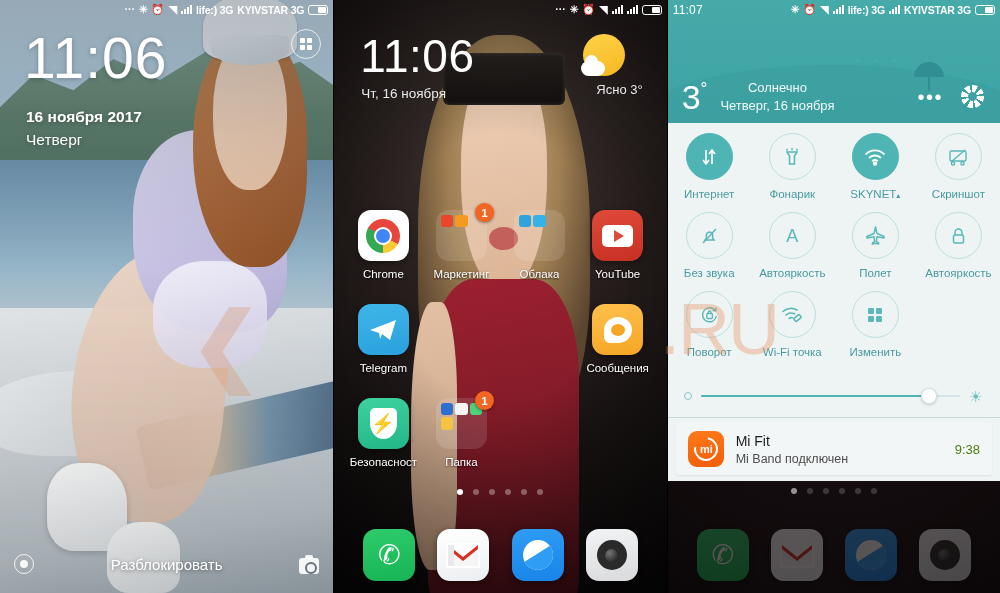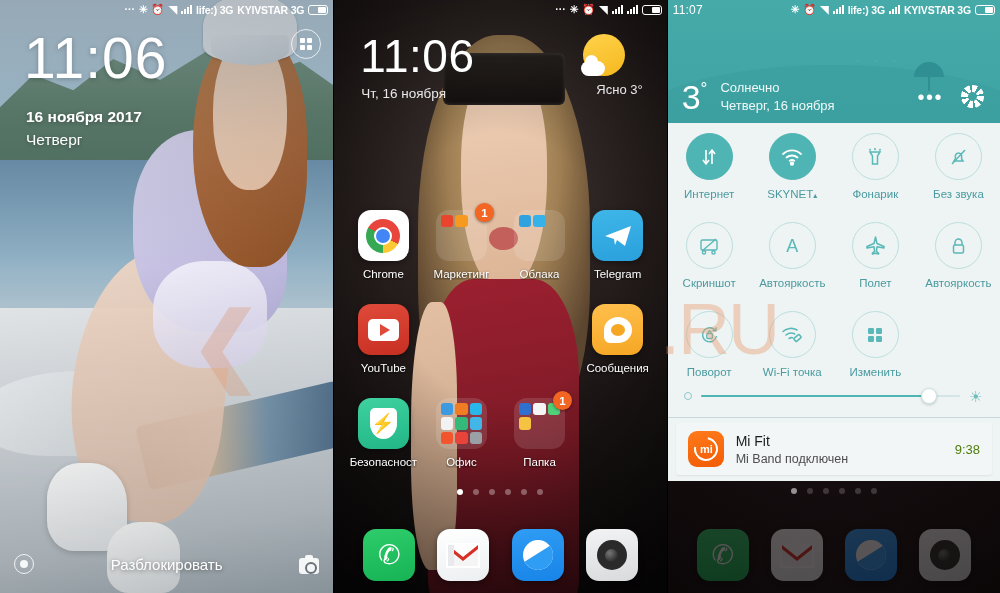--- a/index.html
+++ b/index.html
@@ -211,32 +211,32 @@
   .scan:before{border-top:2px solid #fff;border-left:2px solid #fff;
     border-top-left-radius:3px;clip-path:polygon(0 0,42% 0,42% 14%,14% 14%,14% 42%,0 42%);}
   .scan:after{border-bottom:2px solid #fff;border-right:2px solid #fff;
     border-bottom-right-radius:3px;clip-path:polygon(58% 100%,100% 100%,100% 58%,86% 58%,86% 86%,58% 86%);}
 
   .wx { position:absolute; left:0; right:0; top:70px; height:53px;
     display:flex; align-items:center; padding:0 14px; }
   .wx-t { font-size:34px; color:#fff; font-weight:300; line-height:1; }
   .wx-deg{font-size:17px;vertical-align:top;}
   .wx-col { margin-left:13px; color:rgba(255,255,255,.92); }
-  .wx-c1 { font-size:13px; }
+  .wx-c1 { font-size:13px;text-align:center; }
   .wx-c2 { font-size:13px; margin-top:3px; }
   .wx-dots { margin-left:auto; color:#fff; font-size:20px; letter-spacing:1.5px; line-height:1;}
   .wx-gear { margin-left:18px; margin-right:2px; width:23px; height:23px; position:relative;}
   .wx-gear:before{content:"";position:absolute;inset:0;border-radius:50%;
     background:conic-gradient(#fff 0 8%,transparent 0 12.5%,#fff 0 20.5%,transparent 0 25%,
     #fff 0 33%,transparent 0 37.5%,#fff 0 45.5%,transparent 0 50%,#fff 0 58%,transparent 0 62.5%,
     #fff 0 70.5%,transparent 0 75%,#fff 0 83%,transparent 0 87.5%,#fff 0 95.5%,transparent 0 100%);}
   .wx-gear:after{content:"";position:absolute;inset:7px;border-radius:50%;background:#3ea3a3;}
 
   .tg-grid { position:absolute; left:0; right:0; top:133px; display:grid;
-    grid-template-columns:repeat(4,1fr); row-gap:22px; }
+    grid-template-columns:repeat(4,1fr); row-gap:12px; }
   .tg { display:flex; flex-direction:column; align-items:center; }
   .tg-c { width:47px; height:47px; border-radius:50%; border:1.4px solid #bcdede;
     display:flex; align-items:center; justify-content:center; color:#5bb8b8; }
   .tg-c.on { background:#4fb4b4; border-color:#4fb4b4; color:#fff; }
   .tg-l { margin-top:8px; font-size:11.5px; color:#4a9a9f; white-space:nowrap; }
   .tg-l .caret { font-size:8px; }
 
   .bright { position:absolute; left:0; right:0; top:384px; height:24px;
     display:flex; align-items:center; padding:0 16px; gap:9px; }
   .b-min { width:8px; height:8px; border-radius:50%; border:1.4px solid #8fc6c8; }
@@ -404,38 +404,38 @@
           <div class="fmini" style="background:#2ea3e0"></div>
           <div class="fmini" style="background:#37b2e8"></div>
           <div class="fmini" style="background:transparent"></div>
         </div>
           </div>
         <div class="ilabel">Облака</div>
       </div>
 
       <div class="cell">
         <div class="iwrap">
-            <div class="icon tg-i">
-          <svg width="30" height="26" viewBox="0 0 30 26">
-                <polygon points="2,13 28,3 22,23 14,17 12,22 11,16" fill="#fff"></polygon>
-              </svg>
-        </div>
-          </div>
-        <div class="ilabel">Telegram</div>
-      </div>
-
-      <div class="cell">
-        <div class="iwrap">
             <div class="icon yt-i">
           <div class="yt-box">
                 <div class="yt-tri"></div>
               </div>
             </div>
           </div>
         <div class="ilabel">YouTube</div>
+      </div>
+
+      <div class="cell">
+        <div class="iwrap">
+            <div class="icon tg-i">
+          <svg width="30" height="26" viewBox="0 0 30 26">
+                <polygon points="2,13 28,3 22,23 14,17 12,22 11,16" fill="#fff"></polygon>
+              </svg>
+        </div>
+          </div>
+        <div class="ilabel">Telegram</div>
       </div>
 
       <div class="cell"></div>
       <div class="cell"></div>
 
       <div class="cell">
         <div class="iwrap">
             <div class="icon msg-i">
           <div class="msg-b"></div>
             </div>
@@ -447,36 +447,20 @@
         <div class="iwrap">
             <div class="icon sec-i">
           <div class="shield">
                 <span style="color:#2fc79a;font-size:19px;line-height:1;font-weight:bold">⚡</span>
               </div>
             </div>
           </div>
         <div class="ilabel">Безопасност</div>
       </div>
 
-      <div class="cell">
-        <div class="iwrap">
-            <div class="folder">
-          <div class="fmini" style="background:#3b9ae0"></div>
-          <div class="fmini" style="background:#f07c24"></div>
-          <div class="fmini" style="background:#29b6e8"></div>
-          <div class="fmini" style="background:#f2f2f2"></div>
-          <div class="fmini" style="background:#34b97a"></div>
-          <div class="fmini" style="background:#43b6e8"></div>
-          <div class="fmini" style="background:#f2542d"></div>
-          <div class="fmini" style="background:#e8443a"></div>
-          <div class="fmini" style="background:#9aa0a6"></div>
-        </div>
-          </div>
-        <div class="ilabel">Офис</div>
-      </div>
 
       <div class="cell">
         <div class="iwrap">
           <div class="folder">
             <div class="fmini" style="background:#2f6fd0"></div>
             <div class="fmini" style="background:#f5f5f5"></div>
             <div class="fmini" style="background:#4fd17a"></div>
             <div class="fmini" style="background:#f5c242"></div>
           </div>
           <span class="badge">1</span>
@@ -569,63 +553,63 @@
               <line x1="7" y1="3" x2="7" y2="17"></line>
                 <polyline points="4,13 7,17 10,13"></polyline>
               <line x1="13" y1="17" x2="13" y2="3"></line>
                 <polyline points="10,7 13,3 16,7"></polyline>
               </svg>
             </div>
           <div class="tg-l">Интернет</div>
         </div>
 
         <div class="tg">
+          <div class="tg-c">
+            <svg width="18" height="20" viewBox="0 0 18 20" fill="none" stroke="currentColor" stroke-width="1.5">
+              <path d="M4 5 L14 5 L11.5 9 L11.5 17 L6.5 17 L6.5 9 Z"></path>
+              <line x1="9" y1="1" x2="9" y2="3.2"></line>
+                <line x1="3.5" y1="2" x2="4.6" y2="3.6"></line>
+              <line x1="14.5" y1="2" x2="13.4" y2="3.6"></line>
+              </svg>
+            </div>
+          <div class="tg-l">Фонарик</div>
+        </div>
+
+        <div class="tg">
           <div class="tg-c on">
             <svg width="22" height="18" viewBox="0 0 22 18" fill="none" stroke="currentColor" stroke-width="1.8" stroke-linecap="round">
               <path d="M2 6 A13 13 0 0 1 20 6"></path>
                 <path d="M5.5 9.5 A8.5 8.5 0 0 1 16.5 9.5"></path>
               <path d="M8.6 12.8 A4.2 4.2 0 0 1 13.4 12.8"></path>
                 <circle cx="11" cy="15.6" r="1.3" fill="currentColor"></circle>
               </svg>
             </div>
           <div class="tg-l"><span>SKYNET</span><span class="caret">▴</span></div>
         </div>
 
         <div class="tg">
           <div class="tg-c">
-            <svg width="18" height="20" viewBox="0 0 18 20" fill="none" stroke="currentColor" stroke-width="1.5">
-              <path d="M4 5 L14 5 L11.5 9 L11.5 17 L6.5 17 L6.5 9 Z"></path>
-              <line x1="9" y1="1" x2="9" y2="3.2"></line>
-                <line x1="3.5" y1="2" x2="4.6" y2="3.6"></line>
-              <line x1="14.5" y1="2" x2="13.4" y2="3.6"></line>
-              </svg>
-            </div>
-          <div class="tg-l">Фонарик</div>
-        </div>
-
-        <div class="tg">
-          <div class="tg-c">
-            <svg width="19" height="20" viewBox="0 0 19 20" fill="none" stroke="currentColor" stroke-width="1.5">
-              <path d="M5 14 L14 14 L12.6 12 L12.6 8.2 A3.3 3.3 0 0 0 6.4 8.2 L6.4 12 Z"></path>
-              <line x1="3" y1="17" x2="16" y2="3"></line>
-              </svg>
-            </div>
-          <div class="tg-l">Без звука</div>
-        </div>
-
-        <div class="tg">
-          <div class="tg-c">
             <svg width="20" height="18" viewBox="0 0 20 18" fill="none" stroke="currentColor" stroke-width="1.4">
               <rect x="2" y="3" width="16" height="10" rx="1.5"></rect>
                 <line x1="3" y1="14" x2="17" y2="2"></line>
               <circle cx="5" cy="15.4" r="1.6"></circle>
                 <circle cx="14.5" cy="15.4" r="1.6"></circle>
               </svg>
             </div>
           <div class="tg-l">Скриншот</div>
+        </div>
+
+        <div class="tg">
+          <div class="tg-c">
+            <svg width="19" height="20" viewBox="0 0 19 20" fill="none" stroke="currentColor" stroke-width="1.5">
+              <path d="M5 14 L14 14 L12.6 12 L12.6 8.2 A3.3 3.3 0 0 0 6.4 8.2 L6.4 12 Z"></path>
+              <line x1="3" y1="17" x2="16" y2="3"></line>
+              </svg>
+            </div>
+          <div class="tg-l">Без звука</div>
         </div>
 
         <div class="tg">
           <div class="tg-c">
             <span style="font-size:18px;line-height:1">A</span>
             </div>
           <div class="tg-l">Автояркость</div>
         </div>
 
 

